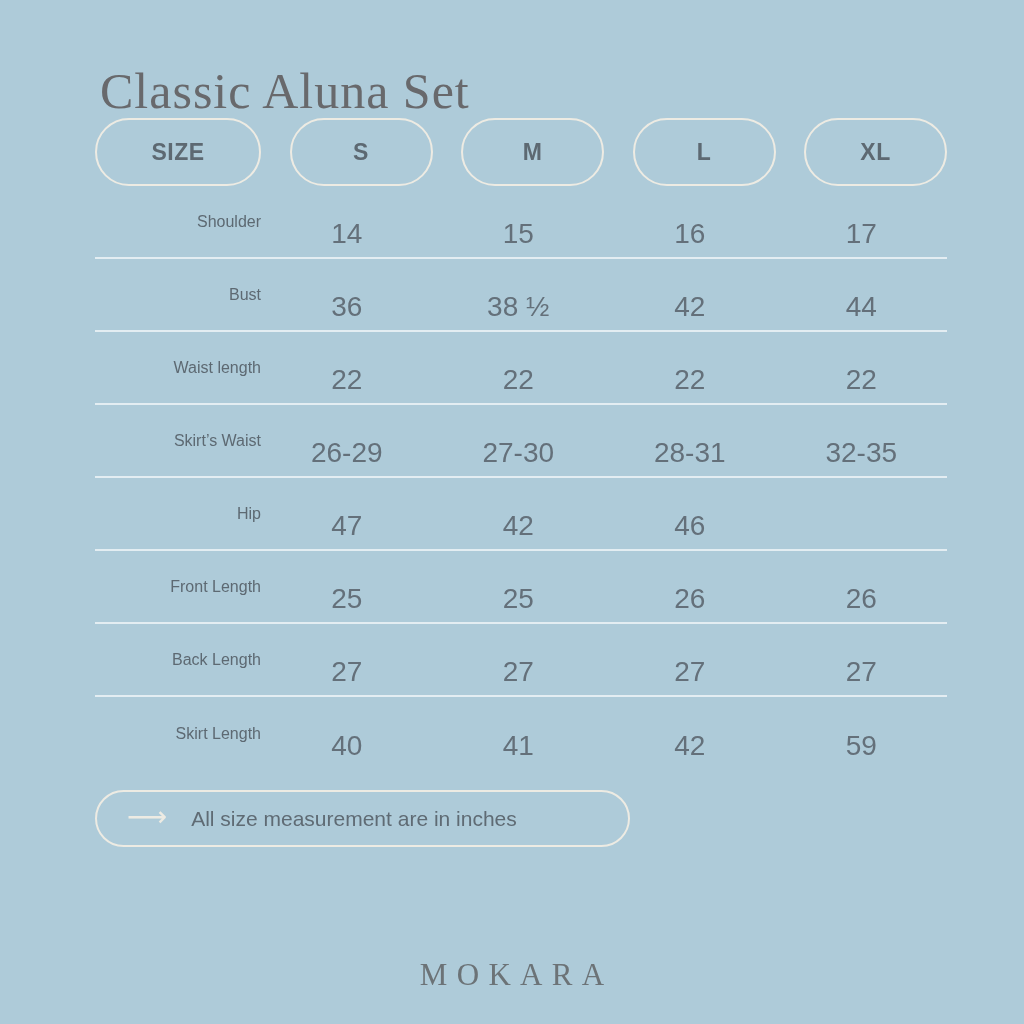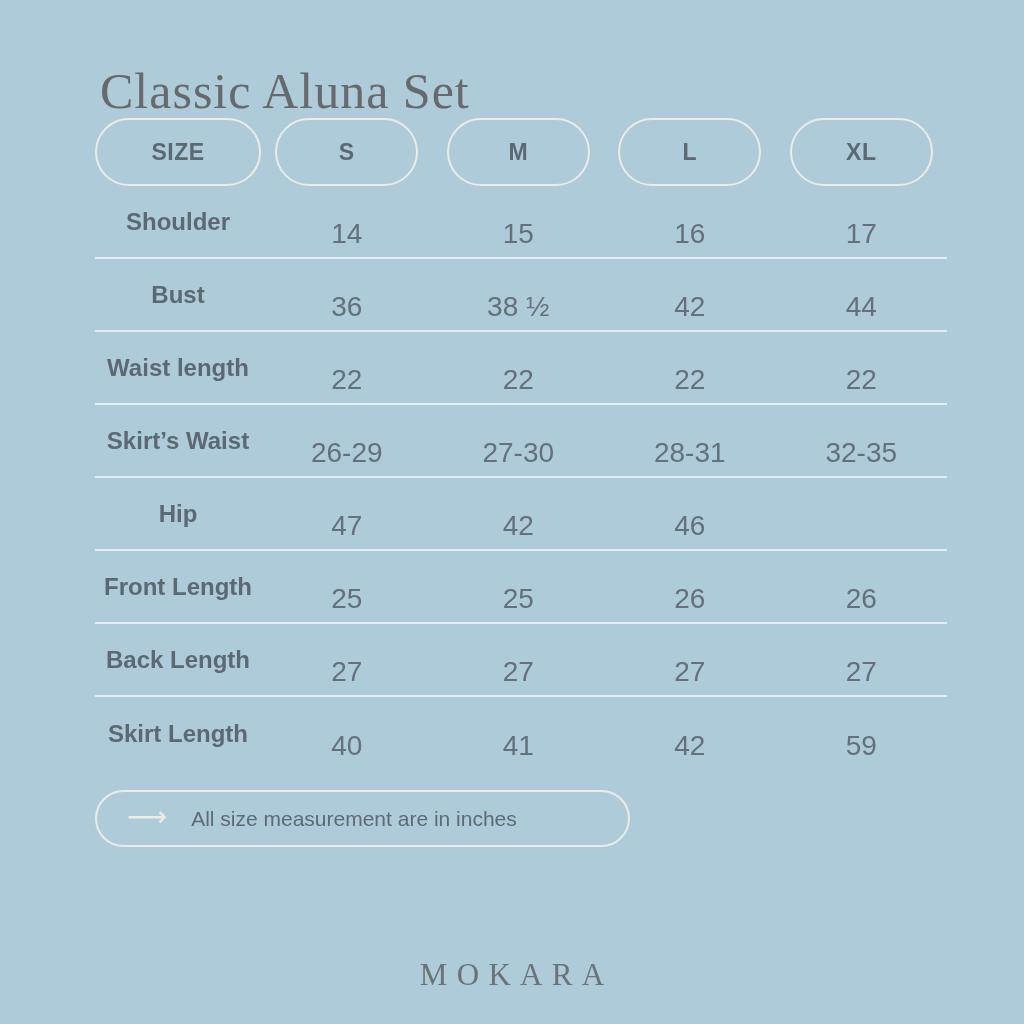--- a/index.html
+++ b/index.html
@@ -41,21 +41,21 @@
     width: 852px;
   }
   .header-row {
     display: grid;
     grid-template-columns: 166px repeat(4, 1fr);
     height: 68px;
   }
   .pill-cell {
     display: flex;
     align-items: center;
-    justify-content: center;
+    justify-content: flex-end;
   }
   .pill {
     height: 68px;
     width: 143px;
     border: 2px solid var(--outline);
     border-radius: 34px;
     display: flex;
     align-items: center;
     justify-content: center;
     font-weight: bold;
@@ -68,23 +68,24 @@
   .row {
     display: grid;
     grid-template-columns: 166px repeat(4, 1fr);
     height: 73px;
     align-items: center;
     border-bottom: 2px solid var(--divider);
   }
   .row:last-child { border-bottom: none; }
   .cell { text-align: center; }
   .cell.label {
-    font-weight: bold;
-    font-size: 24px;
+    font-weight: normal;
+    font-size: 16px;
     color: var(--label-text);
+    text-align: right;
   }
   .cell.value {
     font-size: 28px;
     color: var(--value-text);
     margin-top: 24px;
   }
 
   .note-pill {
     position: absolute;
     left: 95px;

